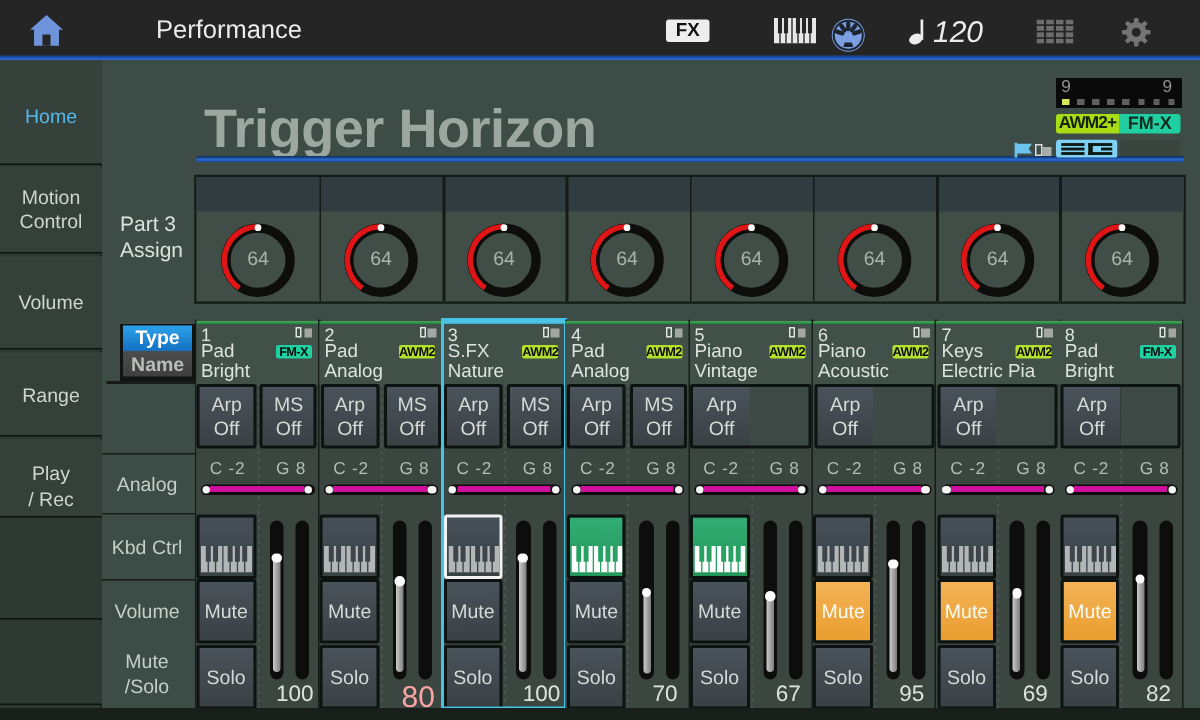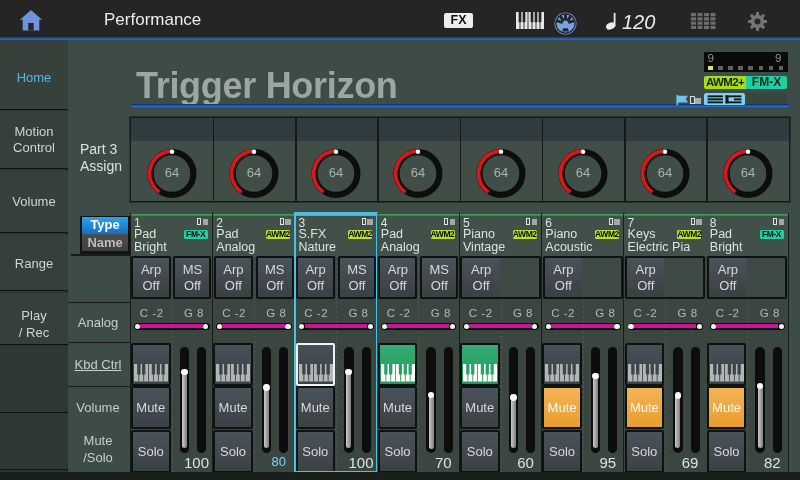--- a/index.html
+++ b/index.html
@@ -185,21 +185,21 @@
     <circle cx="25" cy="25.5" r="21.4" fill="none" stroke="#0d0d0c" stroke-width="6.2"></circle>
     <path d="M 12.47 44.07 A 22.4 22.4 0 0 1 25 3.1" fill="none" stroke="#e01616" stroke-width="3.6"></path>
     <circle cx="25" cy="3.8" r="2.25" fill="#fff"></circle>
     <text x="25" y="28.6" font-size="13" fill="#a9b1ac" text-anchor="middle" font-family="Liberation Sans">64</text>
   </svg>
 <div class="abs" style="left:79.7px;top:215.5px;width:50.8px;height:38px;background:#101413;"></div>
 <div class="abs" style="left:81.7px;top:217.3px;width:46.8px;height:16.9px;background:linear-gradient(#2ba2ea,#1570c2);color:#fff;font-size:13px;font-weight:bold;text-align:center;line-height:16.9px;">Type</div>
 <div class="abs" style="left:81.7px;top:234.2px;width:46.8px;height:17.3px;background:linear-gradient(#4d4d4d,#3e3e3e);color:#b9bdba;font-size:13px;font-weight:bold;text-align:center;line-height:17.3px;">Name</div>
 <div class="abs" style="left:71px;top:254px;width:59.5px;height:1.5px;background:#161d19;"></div>
 <div class="abs" style="left:68px;top:314.5px;width:60px;font-size:13px;color:#c5cfca;text-align:center;">Analog</div>
-<div class="abs" style="left:66px;top:356.5px;width:64px;font-size:13px;color:#c5cfca;text-align:center;text-decoration:underline;">Kbd Ctrl</div>
+<div class="abs" style="left:66px;top:356.5px;width:64px;font-size:13px;color:#c5cfca;text-align:center;">Kbd Ctrl</div>
 <div class="abs" style="left:68px;top:399.5px;width:60px;font-size:13px;color:#c5cfca;text-align:center;">Volume</div>
 <div class="abs" style="left:68px;top:431.5px;width:60px;font-size:13px;color:#c5cfca;text-align:center;line-height:17.5px;">Mute<br>/Solo</div>
 <div class="abs" style="left:68px;top:301.5px;width:720.6px;height:1.5px;background:#161d19;"></div>
 <div class="abs" style="left:68px;top:341.5px;width:720.6px;height:1.5px;background:#161d19;"></div>
 <div class="abs" style="left:68px;top:385.5px;width:62.5px;height:1.5px;background:#161d19;"></div>
 <div class="abs" style="left:129.8px;top:213px;width:1.5px;height:259.5px;background:#161d19;"></div>
 <div class="abs" style="left:130.5px;top:216px;width:82.3px;height:256.5px;background:#3b4640;"></div>
 <div class="abs" style="left:130.5px;top:216px;width:82.3px;height:40px;background:#42504a;"></div>
 <div class="abs" style="left:130.5px;top:213.8px;width:82.3px;height:2.3px;background:linear-gradient(#48a94e,#198742);"></div>
 <div class="abs" style="left:171.5px;top:256px;width:1px;height:216px;background:repeating-linear-gradient(#8a948e 0 2px,transparent 2px 5px);opacity:0.26;"></div>
@@ -270,21 +270,21 @@
     <rect x="17.78" y="0" width="3.30" height="10.50" fill="#3d444a"></rect>
     <rect x="22.63" y="0" width="3.30" height="10.50" fill="#3d444a"></rect>
     <rect x="27.49" y="0" width="3.30" height="10.50" fill="#3d444a"></rect>
   </svg>
 <div class="cell" style="left:213.3px;top:386.3px;width:39.5px;height:43.2px;font-size:13px;line-height:39px;">Mute</div>
 <div class="cell" style="left:213.3px;top:429.5px;width:39.5px;height:43.3px;font-size:13px;line-height:39.5px;">Solo</div>
 <div class="abs" style="left:261.8px;top:347px;width:9.5px;height:105.5px;background:#0d0d0d;border-radius:5px;"></div>
 <div class="abs" style="left:264.0px;top:387.4px;width:5.2px;height:61.1px;background:linear-gradient(90deg,#cacaca,#7e7e7e);border-radius:2.6px;"></div>
 <div class="abs" style="left:263.2px;top:384.0px;width:6.8px;height:6.8px;border-radius:50%;background:#fdfdfd;"></div>
 <div class="abs" style="left:279.3px;top:347px;width:9px;height:105.5px;background:#0d0d0d;border-radius:4.5px;"></div>
-<div class="abs" style="left:255.8px;top:453.5px;width:46px;font-size:13px;color:#7dd3fc;text-align:center;">80</div>
+<div class="abs" style="left:255.8px;top:453.5px;width:46px;font-size:20px;color:#fca5a5;text-align:center;">80</div>
 <div class="abs" style="left:294.3px;top:213px;width:1.5px;height:259.5px;background:#161d19;"></div>
 <div class="abs" style="left:295.0px;top:216px;width:82.3px;height:256.5px;background:#3b4640;"></div>
 <div class="abs" style="left:295.0px;top:216px;width:82.3px;height:40px;background:#42504a;"></div>
 <div class="abs" style="left:295.0px;top:213.8px;width:82.3px;height:2.3px;background:linear-gradient(#62cbe8,#35abd2);"></div>
 <div class="abs" style="left:336.0px;top:256px;width:1px;height:216px;background:repeating-linear-gradient(#8a948e 0 2px,transparent 2px 5px);opacity:0.26;"></div>
 <div class="abs" style="left:298.5px;top:215.5px;font-size:12px;color:#dde3df;">3</div>
 <div class="abs" style="left:361.7px;top:217.5px;width:2.2px;height:5.6px;border:1.1px solid #e0e4e1;"></div>
 <div class="abs" style="left:367.3px;top:219.4px;width:5.5px;height:5.8px;background:#a4a8a5;"></div>
 <div class="abs" style="left:298.5px;top:227.5px;font-size:12.5px;color:#dde3df;line-height:13px;width:76.26px;white-space:nowrap;">S.FX<br>Nature</div>
 <div class="abs" style="left:348.2px;top:230px;width:24px;height:9px;background:#b4e02c;border-radius:1.5px;color:#0a0a0a;font-size:8.5px;font-weight:bold;text-align:center;line-height:9.2px;letter-spacing:-0.4px;">AWM2</div>
@@ -392,21 +392,21 @@
     <rect x="17.78" y="0" width="3.30" height="10.50" fill="#27a263"></rect>
     <rect x="22.63" y="0" width="3.30" height="10.50" fill="#27a263"></rect>
     <rect x="27.49" y="0" width="3.30" height="10.50" fill="#27a263"></rect>
   </svg>
 <div class="cell" style="left:460.0px;top:386.3px;width:39.5px;height:43.2px;font-size:13px;line-height:39px;">Mute</div>
 <div class="cell" style="left:460.0px;top:429.5px;width:39.5px;height:43.3px;font-size:13px;line-height:39.5px;">Solo</div>
 <div class="abs" style="left:508.5px;top:347px;width:9.5px;height:105.5px;background:#0d0d0d;border-radius:5px;"></div>
 <div class="abs" style="left:510.7px;top:397.3px;width:5.2px;height:51.2px;background:linear-gradient(90deg,#cacaca,#7e7e7e);border-radius:2.6px;"></div>
 <div class="abs" style="left:509.9px;top:393.9px;width:6.8px;height:6.8px;border-radius:50%;background:#fdfdfd;"></div>
 <div class="abs" style="left:526.0px;top:347px;width:9px;height:105.5px;background:#0d0d0d;border-radius:4.5px;"></div>
-<div class="abs" style="left:502.5px;top:453.5px;width:46px;font-size:15px;color:#dce2de;text-align:center;">60</div>
+<div class="abs" style="left:502.5px;top:453.5px;width:46px;font-size:15px;color:#dce2de;text-align:center;">67</div>
 <div class="abs" style="left:541.0px;top:213px;width:1.5px;height:259.5px;background:#161d19;"></div>
 <div class="abs" style="left:541.8px;top:216px;width:82.3px;height:256.5px;background:#3b4640;"></div>
 <div class="abs" style="left:541.8px;top:216px;width:82.3px;height:40px;background:#42504a;"></div>
 <div class="abs" style="left:541.8px;top:213.8px;width:82.3px;height:2.3px;background:linear-gradient(#48a94e,#198742);"></div>
 <div class="abs" style="left:582.8px;top:256px;width:1px;height:216px;background:repeating-linear-gradient(#8a948e 0 2px,transparent 2px 5px);opacity:0.26;"></div>
 <div class="abs" style="left:545.3px;top:215.5px;font-size:12px;color:#dde3df;">6</div>
 <div class="abs" style="left:608.5px;top:217.5px;width:2.2px;height:5.6px;border:1.1px solid #e0e4e1;"></div>
 <div class="abs" style="left:614.1px;top:219.4px;width:5.5px;height:5.8px;background:#a4a8a5;"></div>
 <div class="abs" style="left:545.3px;top:227.5px;font-size:12.5px;color:#dde3df;line-height:13px;width:76.26px;white-space:nowrap;">Piano<br>Acoustic</div>
 <div class="abs" style="left:595.0px;top:230px;width:24px;height:9px;background:#b4e02c;border-radius:1.5px;color:#0a0a0a;font-size:8.5px;font-weight:bold;text-align:center;line-height:9.2px;letter-spacing:-0.4px;">AWM2</div>

